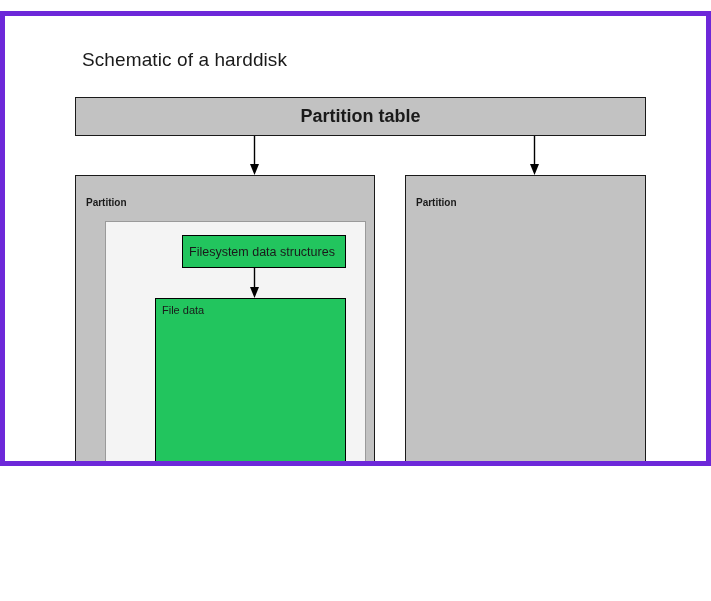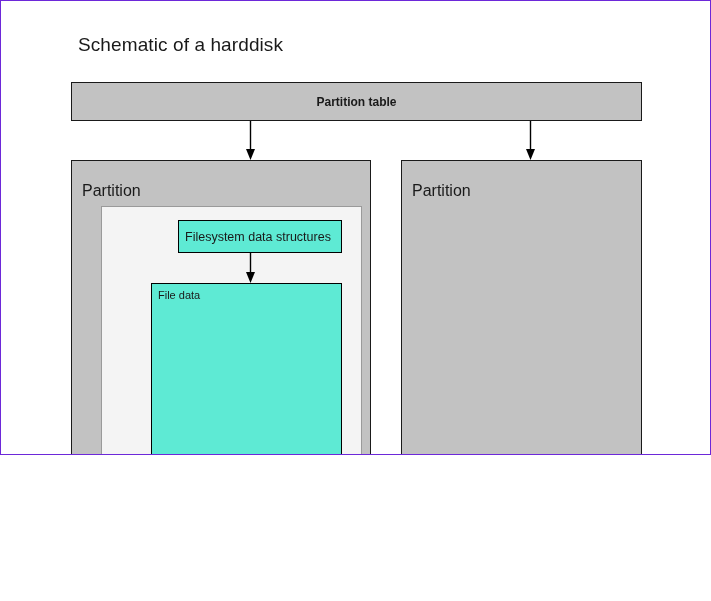--- a/index.html
+++ b/index.html
@@ -9,22 +9,23 @@
   }
   body {
     font-family: "Liberation Sans", sans-serif;
   }
   #canvas {
     position: relative;
     width: 711px;
     height: 455px;
     background: #ffffff;
     box-sizing: border-box;
-    border: 1px solid #6d28d9;
+    border: 5px solid #6d28d9;
     overflow: hidden;
+    margin-top: 11px;
   }
   .page-title {
     position: absolute;
     left: 77px;
     top: 33px;
     font-size: 19px;
     font-weight: 400;
     color: #1a1a1a;
     letter-spacing: 0.1px;
     white-space: nowrap;
@@ -41,55 +42,55 @@
   .partition-table {
     left: 70px;
     top: 81px;
     width: 571px;
     height: 39px;
     display: flex;
     align-items: center;
     justify-content: center;
   }
   .partition-table-label {
-    font-size: 12px;
+    font-size: 18px;
     font-weight: bold;
     color: #1a1a1a;
   }
   .partition {
     top: 159px;
     height: 402px;
   }
   .partition-left {
     left: 70px;
     width: 300px;
   }
   .partition-right {
     left: 400px;
     width: 241px;
   }
   .partition-label {
     position: absolute;
     left: 10px;
     top: 21px;
-    font-size: 16px;
-    font-weight: normal;
+    font-size: 10px;
+    font-weight: bold;
     color: #1a1a1a;
     text-align: right;
   }
   .fs-region {
     left: 100px;
     top: 205px;
     width: 261px;
     height: 347px;
     background: #f4f4f4;
     border: 1px solid #9a9a9a;
   }
   .white-box {
-    background: #5eead4;
+    background: #22c55e;
     border: 1px solid #000000;
   }
   .fs-struct-box {
     left: 177px;
     top: 219px;
     width: 164px;
     height: 33px;
     display: flex;
     align-items: center;
     padding-left: 6px;

